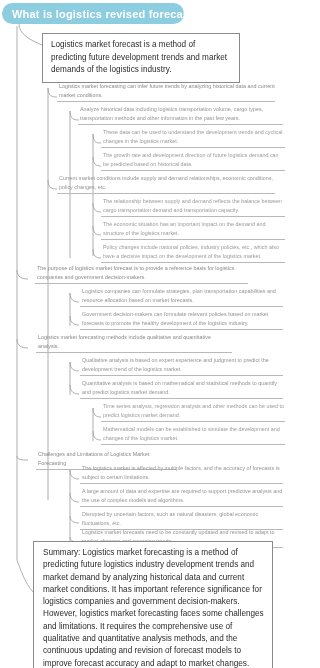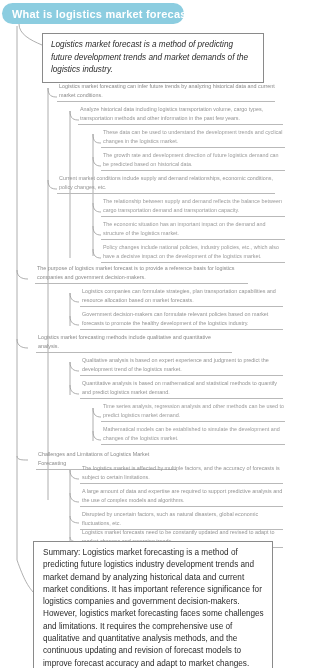--- a/index.html
+++ b/index.html
@@ -53,30 +53,29 @@
     box-sizing: border-box;
     z-index: 4;
     white-space: nowrap;
   }
 
   
   .root-box {
     position: absolute;
     left: 42px;
     top: 33px;
-    width: 222px;
+    width: 198px;
     box-sizing: border-box;
     border: 1px solid #8a8a8a;
     background: #ffffff;
     color: #2b2b2b;
     font-size: 8.2px;
     line-height: 1.55;
     padding: 5px 7px 5px 8px;
     z-index: 3;
-    font-style: italic;
   }
 
   
   .summary-box {
     position: absolute;
     left: 33px;
     top: 541px;
     width: 240px;
     box-sizing: border-box;
     border: 1px solid #8a8a8a;
@@ -140,21 +139,21 @@
         <path d="M 93 431 C 93 438, 96 440, 101 440"></path>
         <path d="M 17 456 C 17 460, 22 460, 28 460"></path>
         <path d="M 70 470 L 70 543"></path>
         <path d="M 70 470 C 70 477, 74 479, 79 479"></path>
         <path d="M 70 493 C 70 500, 74 502, 79 502"></path>
         <path d="M 70 516 C 70 521, 74 523, 79 523"></path>
         <path d="M 70 537 C 70 541, 74 542, 79 542"></path>
       </g>
   </svg>
 
-  <div class="title-pill">What is logistics market forecast</div>
+  <div class="title-pill">What is logistics revised forecast</div>
 
   <div class="root-box">
     <span>Logistics market forecast is a method of predicting future development trends and market demands of the logistics industry.</span>
   </div>
 
   <div id="node-layer">
       <div class="node lvl1" style="left: 57px; top: 82px; width: 218px;">
         <span class="node-text">Logistics market forecasting can infer future trends by analyzing historical data and current market conditions.</span>
       </div>
       <div class="node lvl2" style="left: 78px; top: 105px; width: 205px;">

